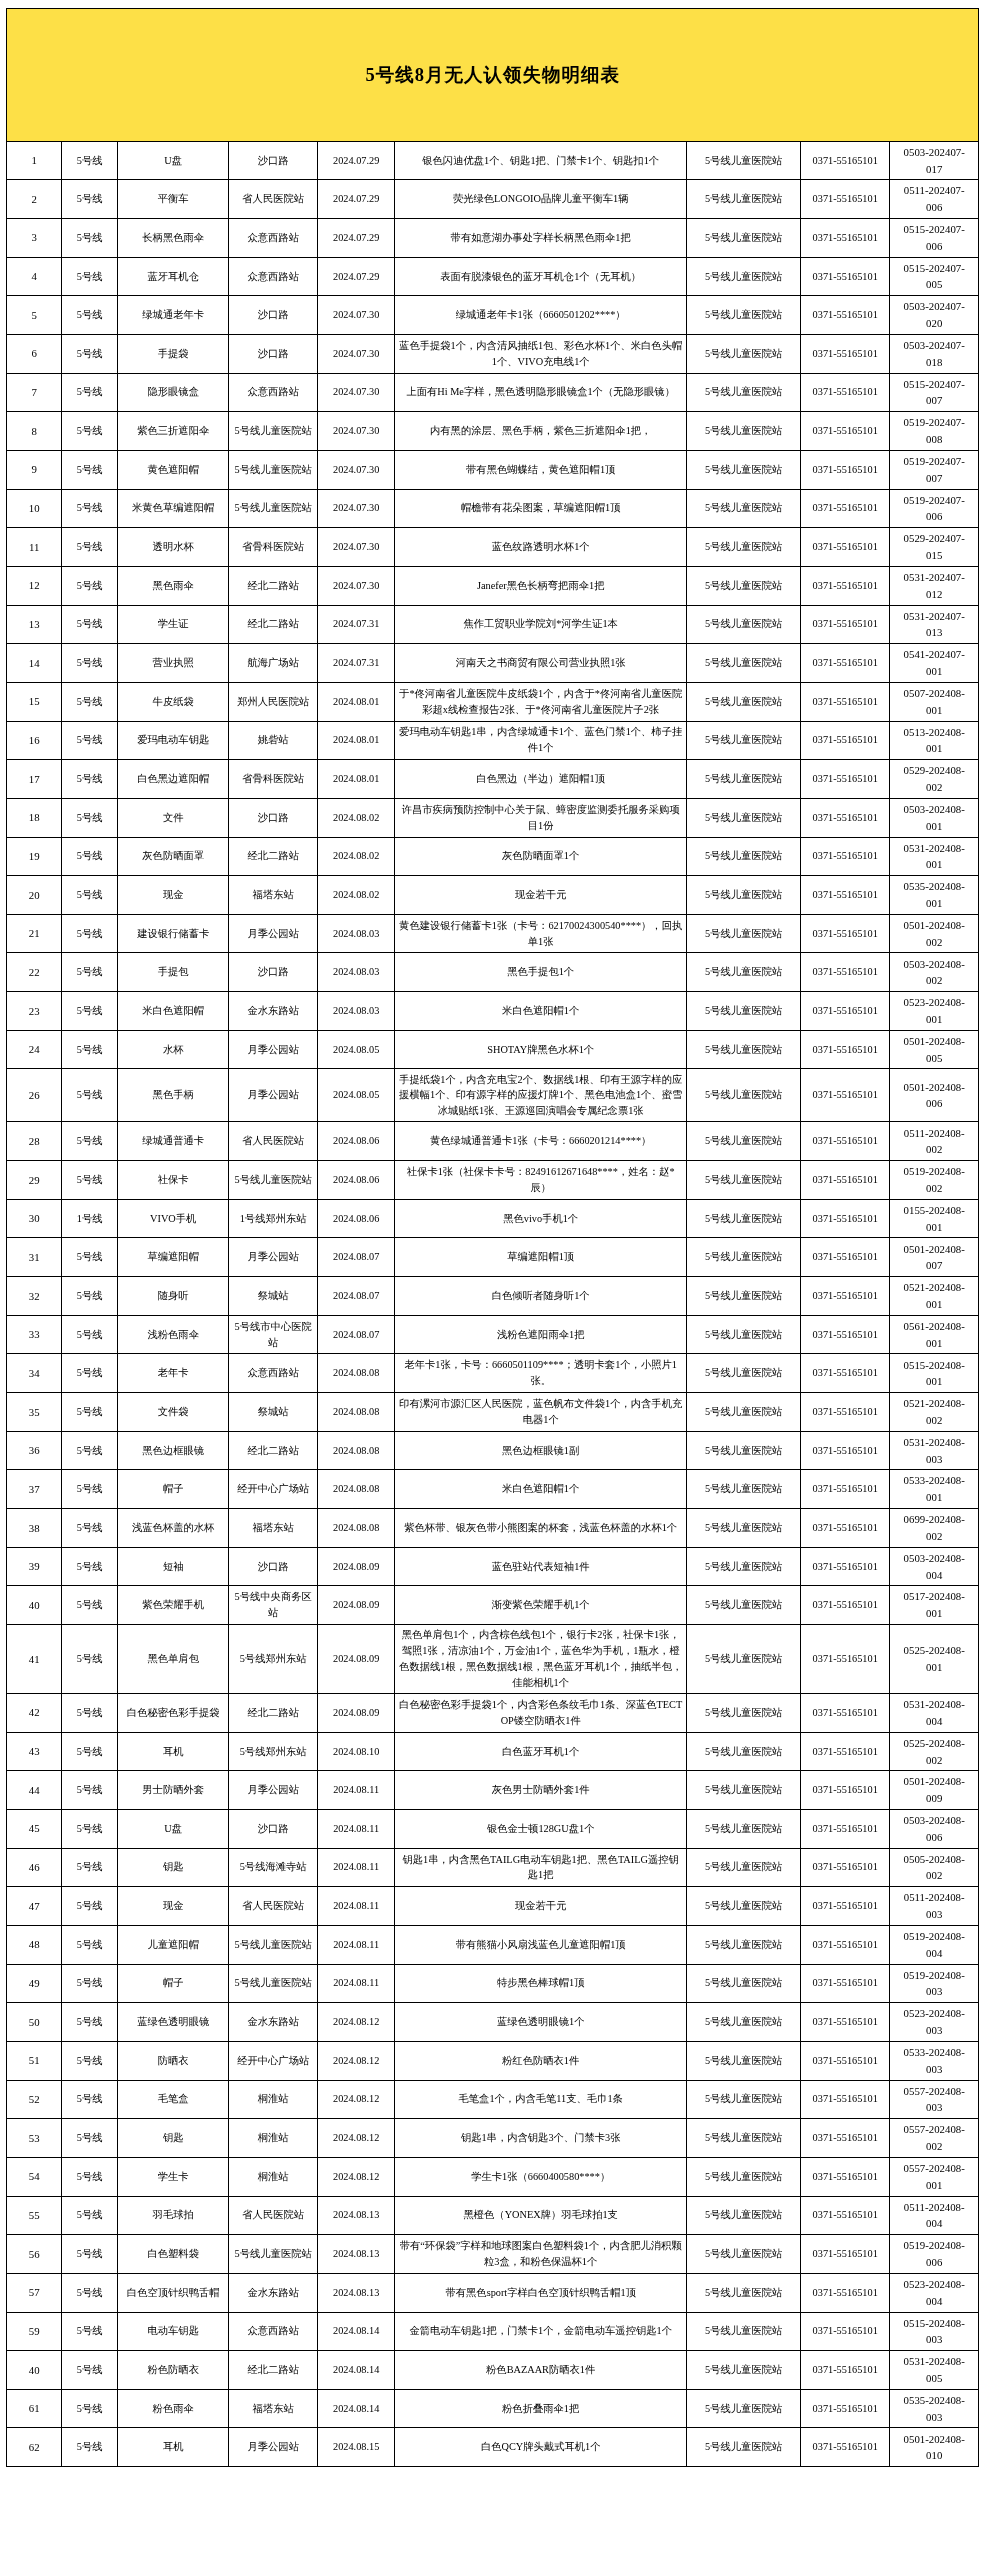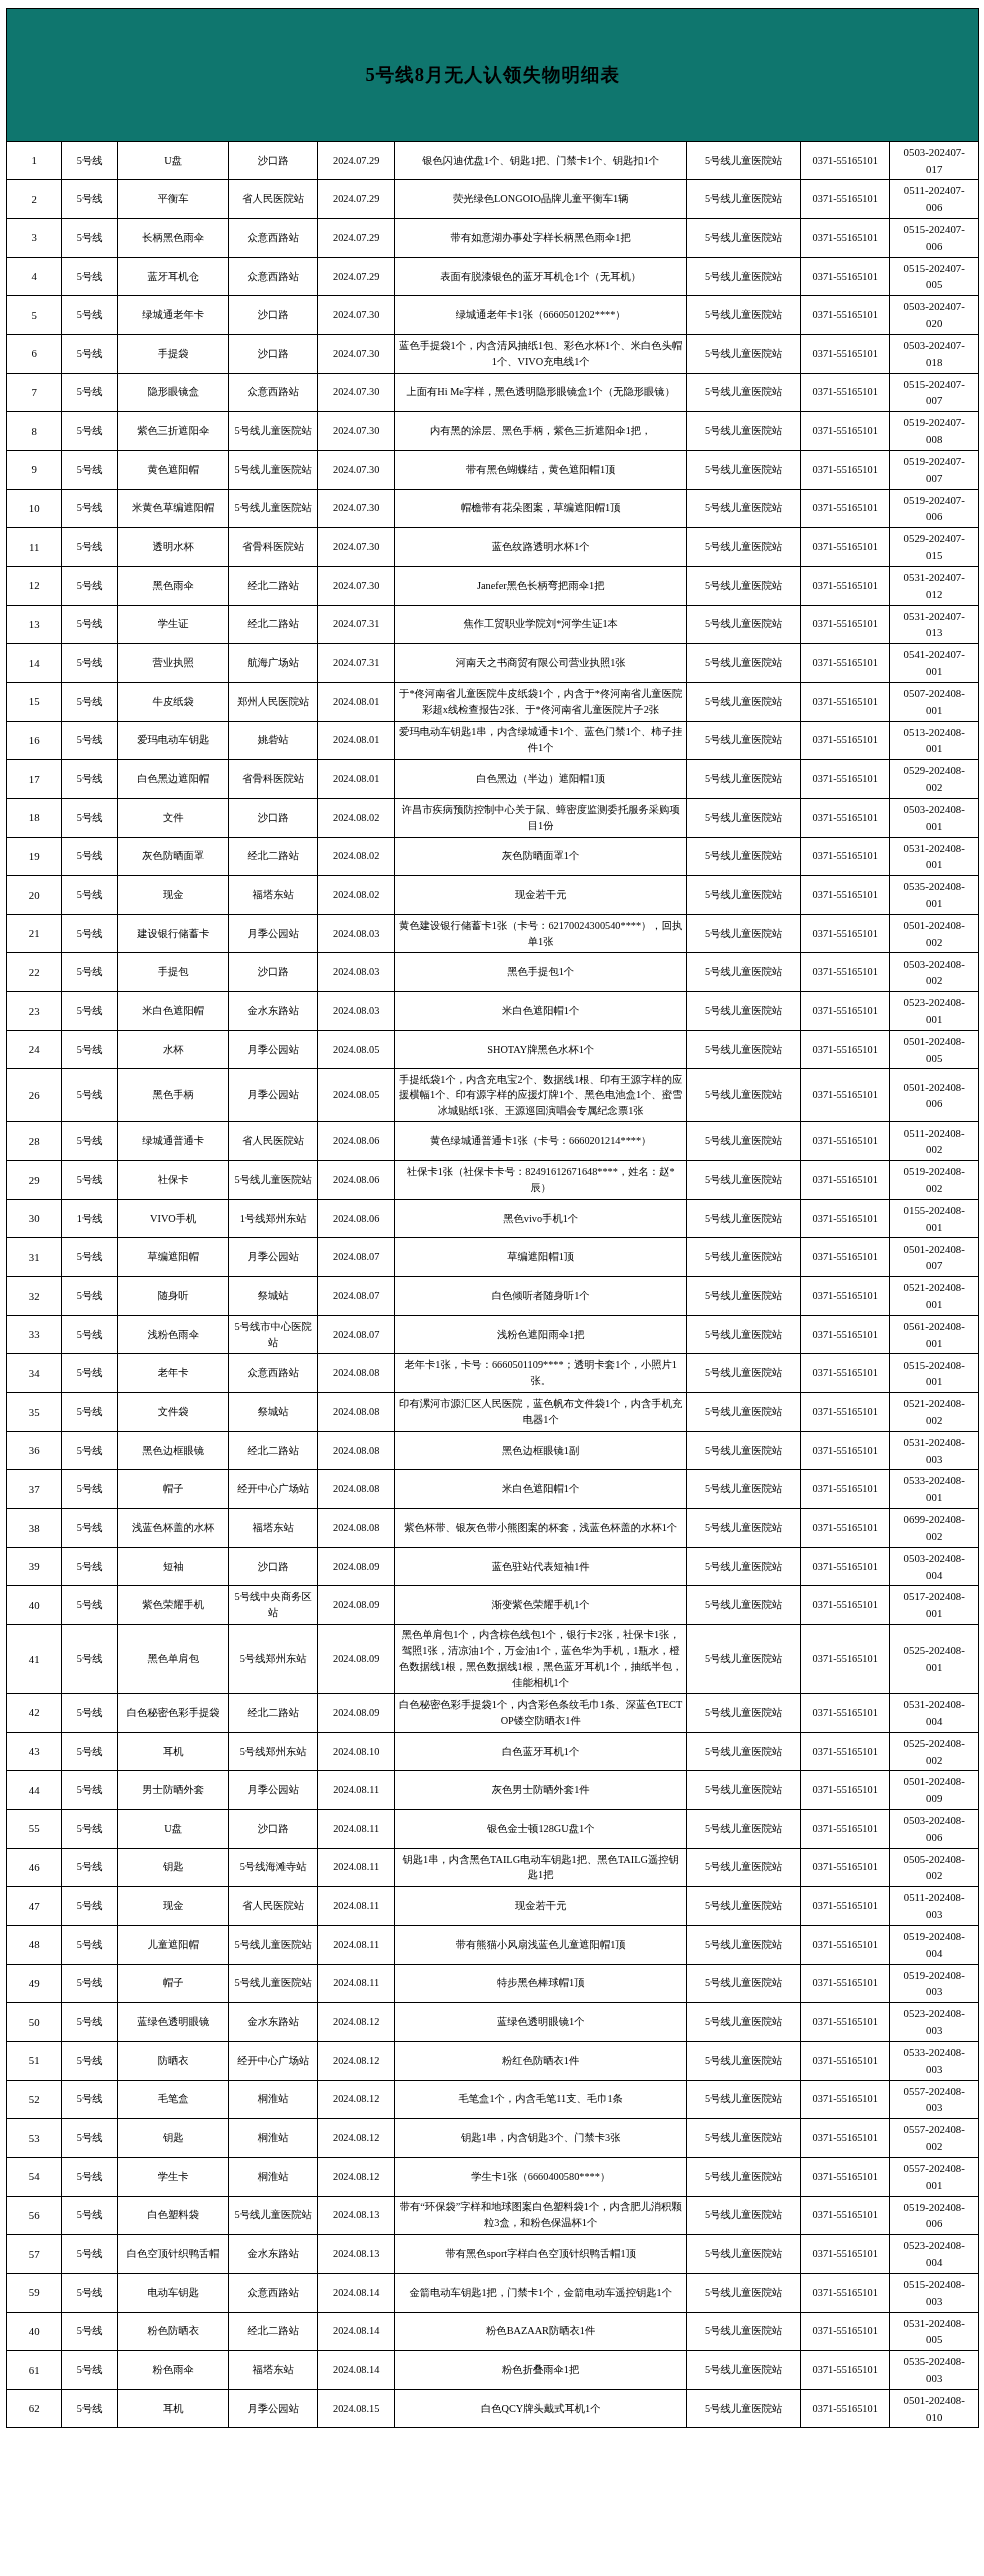--- a/index.html
+++ b/index.html
@@ -29,21 +29,21 @@
         <col class="w2">
         <col class="w3">
         <col class="w4">
       <col class="w5">
         <col class="w6">
         <col class="w7">
         <col class="w8">
     </colgroup>
     <thead>
       <tr>
-        <th class="title" colspan="9" style="background: #0f766e;">5号线8月无人认领失物明细表</th>
+        <th class="title" colspan="9" style="background: #fde047;">5号线8月无人认领失物明细表</th>
       </tr>
     </thead>
     <tbody>
         <tr>
           <td class="c0">1</td>
           <td class="c1">5号线</td>
           <td class="c2">U盘</td>
           <td class="c3">沙口路</td>
           <td class="c4">2024.07.29</td>
           <td class="c5">银色闪迪优盘1个、钥匙1把、门禁卡1个、钥匙扣1个</td>
@@ -496,21 +496,21 @@
           <td class="c1">5号线</td>
           <td class="c2">男士防晒外套</td>
           <td class="c3">月季公园站</td>
           <td class="c4">2024.08.11</td>
           <td class="c5">灰色男士防晒外套1件</td>
           <td class="c6">5号线儿童医院站</td>
           <td class="c7">0371-55165101</td>
           <td class="c8">0501-202408-009</td>
         </tr>
         <tr>
-          <td class="c0">55</td>
+          <td class="c0">45</td>
           <td class="c1">5号线</td>
           <td class="c2">U盘</td>
           <td class="c3">沙口路</td>
           <td class="c4">2024.08.11</td>
           <td class="c5">银色金士顿128GU盘1个</td>
           <td class="c6">5号线儿童医院站</td>
           <td class="c7">0371-55165101</td>
           <td class="c8">0503-202408-006</td>
         </tr>
         <tr>
@@ -604,20 +604,31 @@
         <tr>
           <td class="c0">54</td>
           <td class="c1">5号线</td>
           <td class="c2">学生卡</td>
           <td class="c3">桐淮站</td>
           <td class="c4">2024.08.12</td>
           <td class="c5">学生卡1张（6660400580****）</td>
           <td class="c6">5号线儿童医院站</td>
           <td class="c7">0371-55165101</td>
           <td class="c8">0557-202408-001</td>
+        </tr>
+        <tr>
+          <td class="c0">55</td>
+          <td class="c1">5号线</td>
+          <td class="c2">羽毛球拍</td>
+          <td class="c3">省人民医院站</td>
+          <td class="c4">2024.08.13</td>
+          <td class="c5">黑橙色（YONEX牌）羽毛球拍1支</td>
+          <td class="c6">5号线儿童医院站</td>
+          <td class="c7">0371-55165101</td>
+          <td class="c8">0511-202408-004</td>
         </tr>
         <tr>
           <td class="c0">56</td>
           <td class="c1">5号线</td>
           <td class="c2">白色塑料袋</td>
           <td class="c3">5号线儿童医院站</td>
           <td class="c4">2024.08.13</td>
           <td class="c5">带有“环保袋”字样和地球图案白色塑料袋1个，内含肥儿消积颗粒3盒，和粉色保温杯1个</td>
           <td class="c6">5号线儿童医院站</td>
           <td class="c7">0371-55165101</td>

